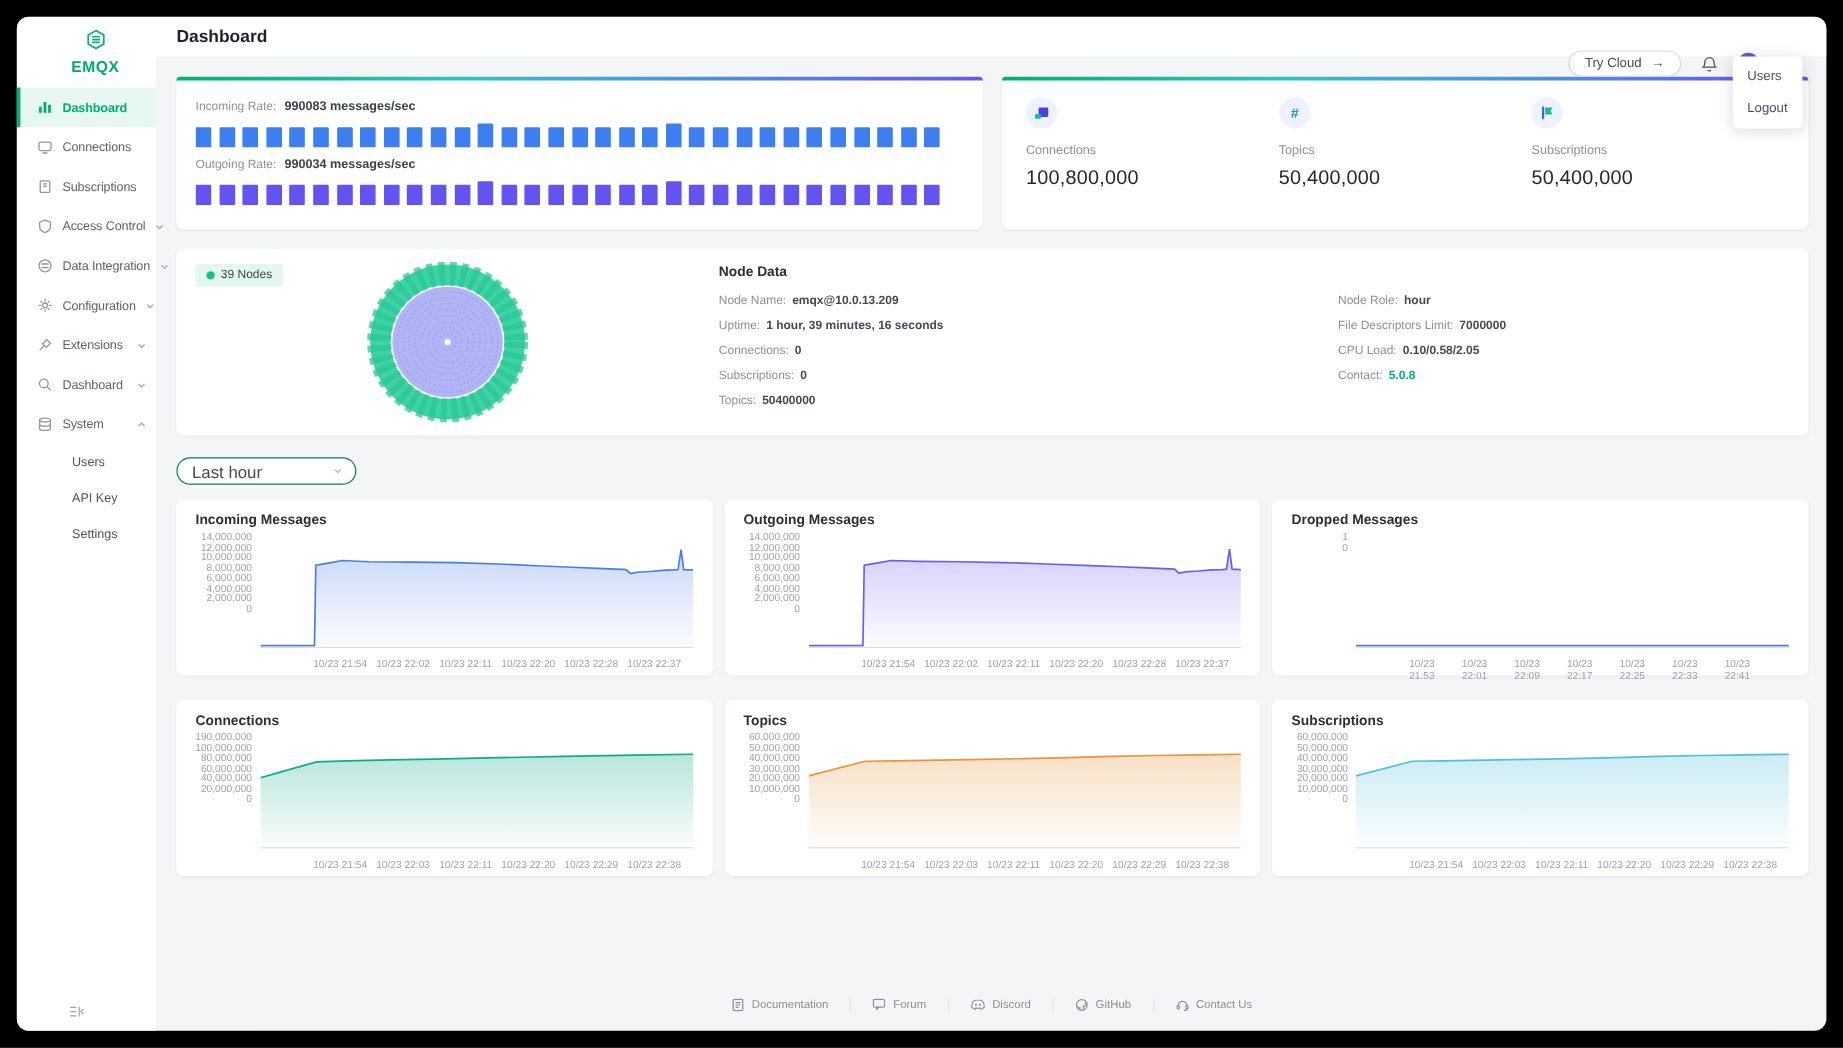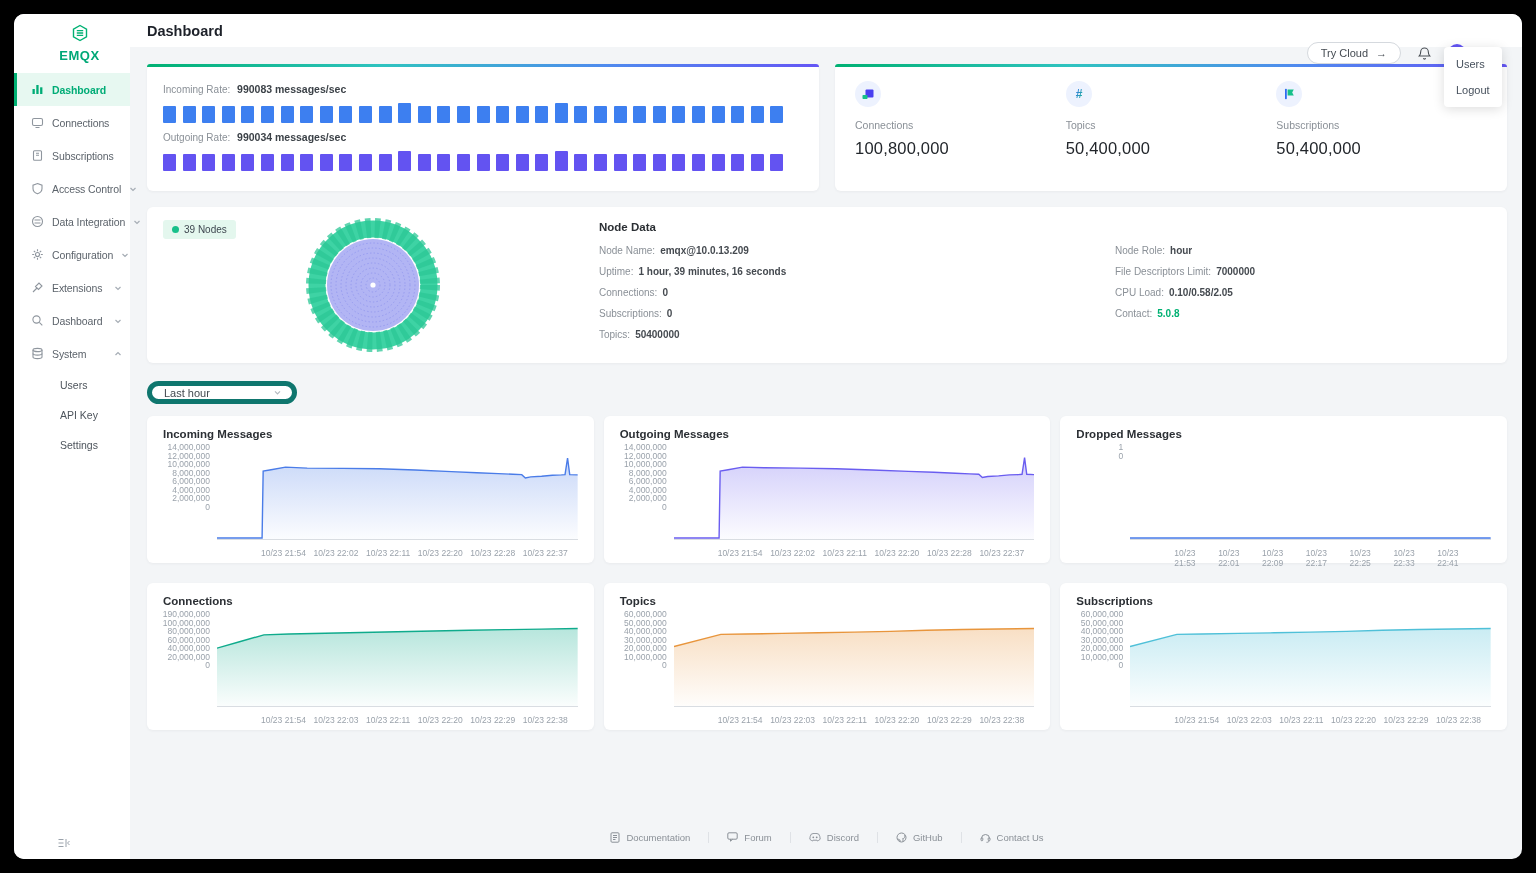--- a/index.html
+++ b/index.html
@@ -66,21 +66,21 @@
   .node-title { font-size:11.5px; font-weight:bold; color:#2b2f34; margin-bottom:12px; }
   .node-cols { display:flex; }
   .nfields { flex:1; }
   .nfields.right { flex:0 0 372px; padding-top:0; }
   .nf { font-size:10px; color:#8a9097; margin-bottom:10px; white-space:nowrap; }
   .nf b { color:#454a50; font-weight:bold; font-size:10px; margin-left:5px; }
   .nf b.green { color:#00b173; }
 
   
   .select-row { margin:18px 0 12px; }
-  .select { width:150px; height:23px; background:#fff; border:5px solid #0f766e; border-radius:12px; display:flex; align-items:center; justify-content:space-between; padding:0 10px 0 12px; font-size:11px; color:#43494f; cursor:pointer; }
+  .select { width:150px; height:23px; background:#fff; border:1px solid #0f766e; border-radius:12px; display:flex; align-items:center; justify-content:space-between; padding:0 10px 0 12px; font-size:14px; color:#43494f; cursor:pointer; }
 
   
   .charts-grid { display:grid; grid-template-columns:repeat(3,1fr); gap:10px; }
   .charts-grid + .charts-grid { margin-top:20px; }
   .chart-card { padding:10px 16px 8px 12px; height:147px; }
   .chart-title { font-size:11.5px; font-weight:bold; color:#2b2f34; margin:2px 0 6px 4px; }
   .chart-body { display:flex; }
   .yticks { width:58px; display:flex; flex-direction:column; justify-content:flex-start; align-items:flex-end; padding-right:7px; font-size:8.5px; color:#9aa2ab; height:100px; margin-top:-3px; line-height:1; }
   .plot-wrap { flex:1; position:relative; height:94px; border-bottom:1px solid #d9dde2; margin-top:0; }
   .plot-wrap svg { position:absolute; inset:0; width:100%; height:100%; }

